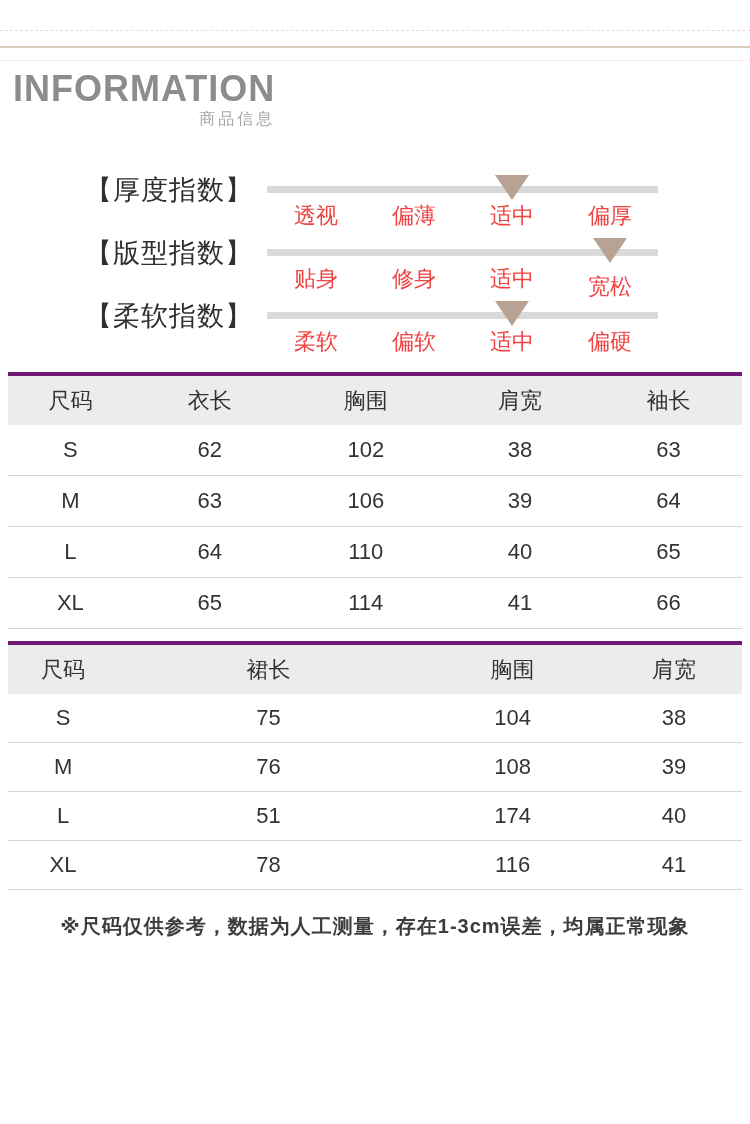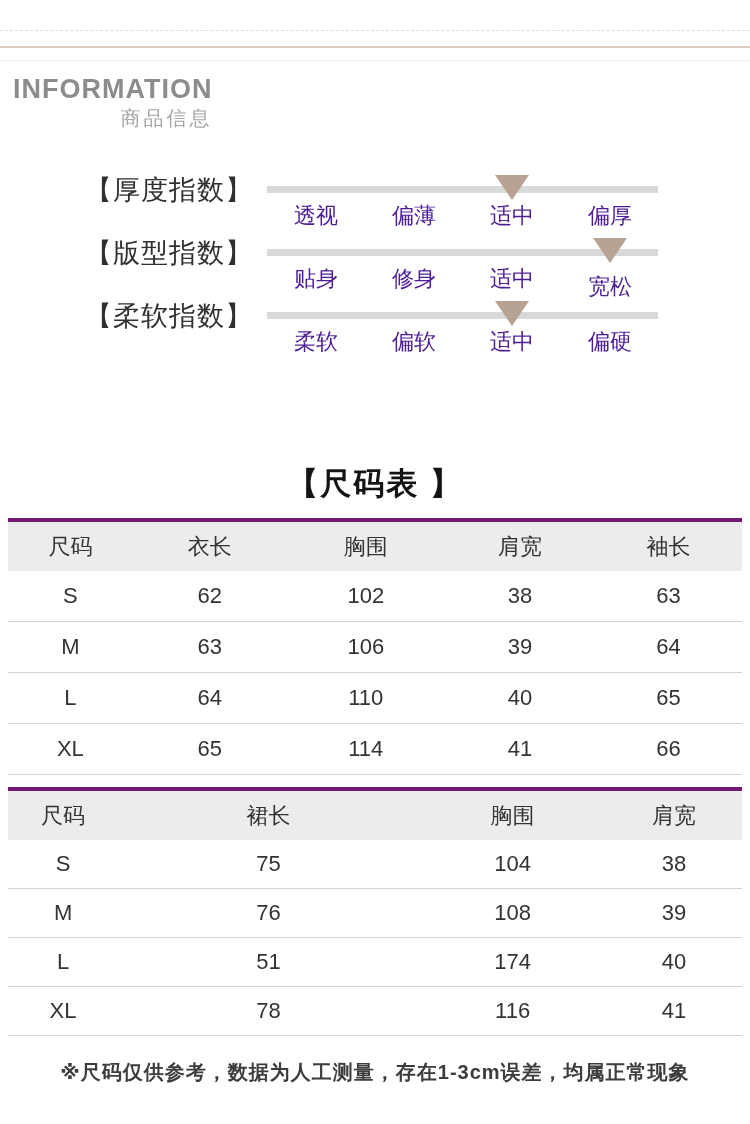--- a/index.html
+++ b/index.html
@@ -8,32 +8,32 @@
     background:#fff;margin:0 auto;
     font-family:"Liberation Sans","DejaVu Sans",sans-serif;color:#333;
   }
   
   .line-dash{height:0;border-top:1px dashed #e4ded4;margin-top:30px;}
   .line-solid{height:0;border-top:2px solid #ddcfbe;margin-top:15px;}
   .line-faint{height:0;border-top:1px solid #f5efe5;margin-top:12px;}
 
   
   .header{display:table;margin:12px 0 0 13px;}
-  .header-title{font-size:27px;font-weight:bold;color:#8c8c8c;letter-spacing:1px;line-height:32px;}
-  .header-sub{font-size:20px;color:#a5a5a5;text-align:right;letter-spacing:3px;margin-top:4px;line-height:19px;}
+  .header-title{font-size:36px;font-weight:bold;color:#8c8c8c;letter-spacing:1px;line-height:32px;}
+  .header-sub{font-size:16px;color:#a5a5a5;text-align:right;letter-spacing:3px;margin-top:4px;line-height:19px;}
 
   
   .index-section{margin-top:42px;}
   .idx-row{position:relative;height:63px;}
   .idx-label{position:absolute;left:85px;top:2px;font-size:27px;color:#2f2f2f;letter-spacing:1px;text-align:right;}
   .idx-track{position:absolute;left:267px;top:16px;width:391px;height:7px;background:#d9d9d9;}
   .idx-tri{position:absolute;top:5px;width:0;height:0;
     border-left:17px solid transparent;border-right:17px solid transparent;
     border-top:25px solid #b7a294;}
-  .idx-opt{position:absolute;top:31px;width:98px;text-align:center;font-size:22px;color:#4c1d95;}
+  .idx-opt{position:absolute;top:31px;width:98px;text-align:center;font-size:22px;color:#ef4444;}
 
   
   .size-title{margin-top:104px;text-align:center;font-size:31px;font-weight:bold;
     color:#141414;line-height:42px;letter-spacing:2px;}
   table.size-table{width:734px;margin:13px 8px 0;border-collapse:collapse;
     table-layout:fixed;border-top:4px solid #701a75;}
   table.size-table th{background:#ececec;height:47px;font-size:22px;font-weight:normal;
     color:#333;text-align:center;}
   table.size-table td{height:48px;text-align:center;font-size:22px;color:#333;
     border-bottom:1px solid #d4d4d4;}
@@ -81,21 +81,20 @@
     <div class="idx-label">【柔软指数】</div>
     <div class="idx-track"></div>
     <div class="idx-tri" style="left: 495px;"></div>
   <span class="idx-opt" style="left: 267px;">柔软</span>
         <span class="idx-opt" style="left: 365px;">偏软</span>
         <span class="idx-opt" style="left: 463px;">适中</span>
         <span class="idx-opt" style="left: 561px;">偏硬</span>
       </div>
 </div>
 
-  <div class="size-title">【尺码表 】</div>
 
   <table class="size-table" id="size-table-1">
     <colgroup>
       <col style="width:17%">
         <col style="width:21%">
         <col style="width:21.5%">
       <col style="width:20.5%">
         <col style="width:20%">
     </colgroup>
     <thead>

